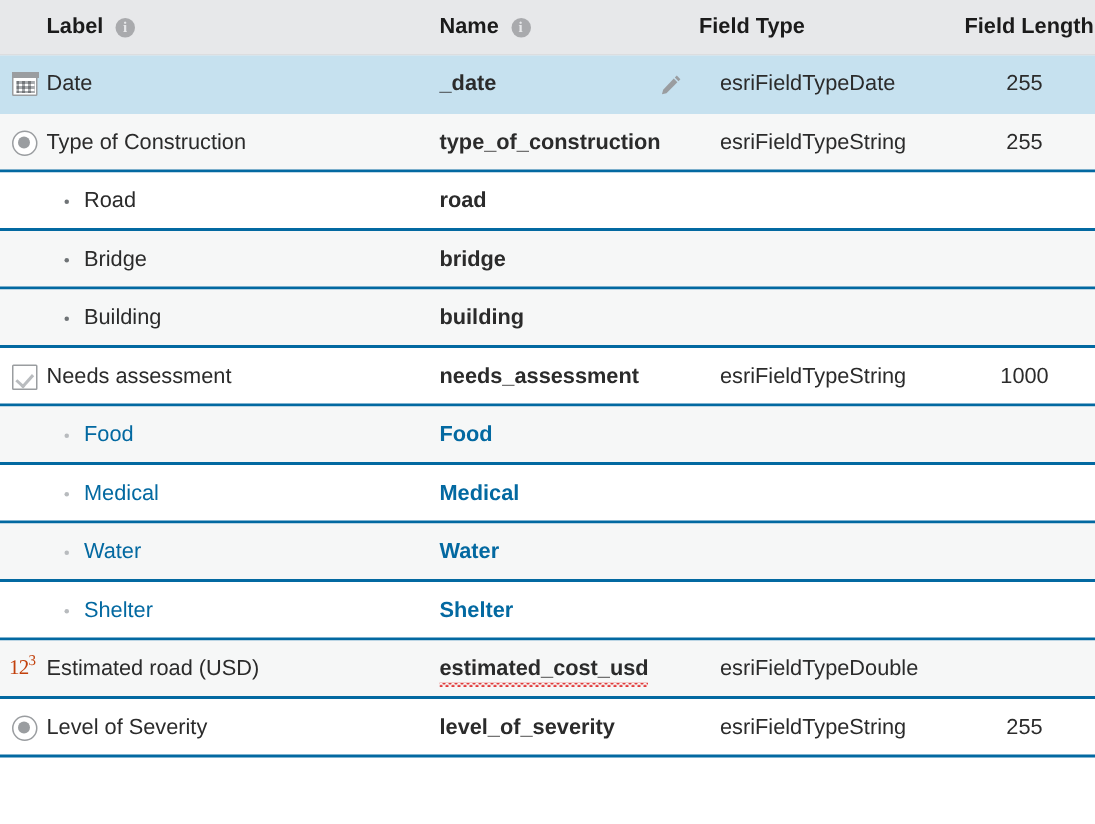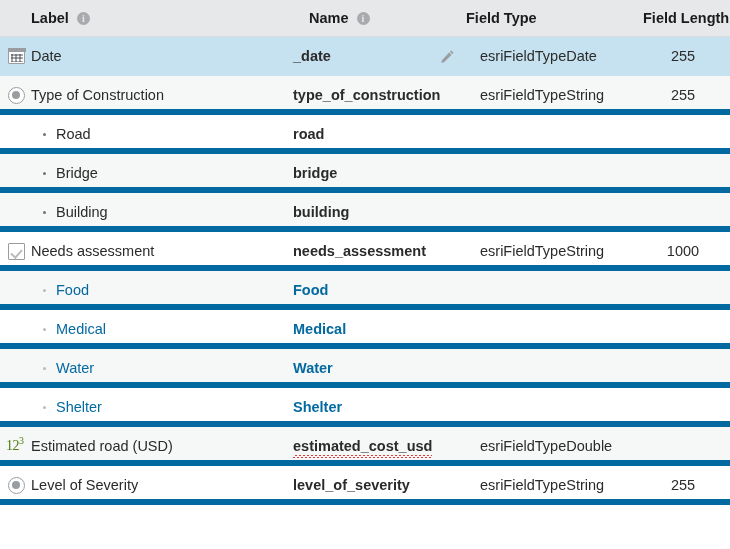--- a/index.html
+++ b/index.html
@@ -38,21 +38,21 @@
     height: 36px;
     line-height: 36px;
     font-size: 14.5px;
     font-weight: bold;
     color: #1b1b1b;
     white-space: nowrap;
     display: flex;
     align-items: center;
   }
   .hcell-label      { left: 31px; }
-  .hcell-name       { left: 309px; }
+  .hcell-name       { left: 293px; }
   .hcell-fieldtype  { left: 466px; }
   .hcell-fieldlength{ left: 643px; }
 
   .info-icon {
     display: inline-block;
     width: 13px;
     height: 13px;
     border-radius: 50%;
     background: #a9aaad;
     color: #e7e8ea;
@@ -67,21 +67,21 @@
     font-family: "Liberation Serif", serif;
   }
 
   
   .rows { position: relative; }
 
   .row {
     position: relative;
     height: 39px;
     box-sizing: border-box;
-    border-bottom: 6px solid #0369a1;
+    border-bottom: 2px solid #0369a1;
     background: #ffffff;
   }
   .row.alt      { background: #f6f7f7; }
   .row.selected { background: #c6e1ef; border-bottom-color: #c6e1ef; }
 
   .cell {
     position: absolute;
     top: 0;
     height: 38px;
     line-height: 38px;
@@ -182,21 +182,21 @@
     border-width: 0 2px 2px 0;
     transform: rotate(42deg);
   }
 
   
   .ic-number {
     top: 9px;
     left: 6px;
     width: 22px;
     height: 20px;
-    color: #4d7c0f;
+    color: #c2410c;
     font-size: 14px;
     font-family: "Liberation Serif", serif;
     line-height: 20px;
     letter-spacing: -0.5px;
   }
   .ic-number .sup {
     font-size: 10px;
     vertical-align: super;
     line-height: 0;
   }

